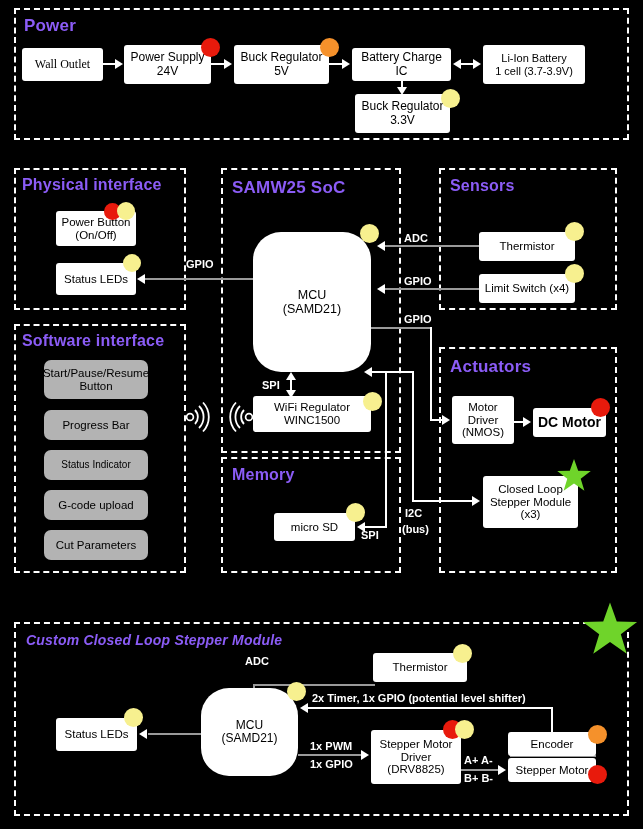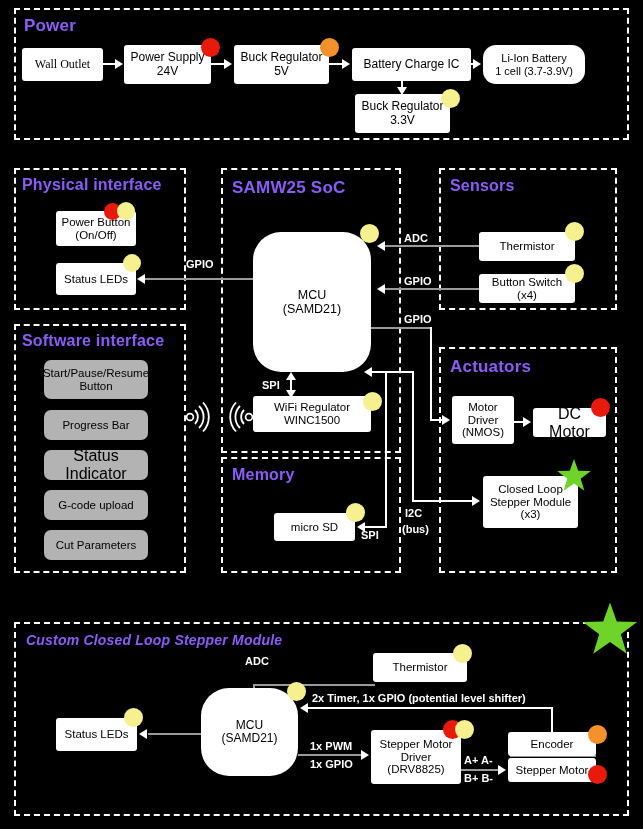--- a/index.html
+++ b/index.html
@@ -56,25 +56,25 @@
   <div class="box sq" style="left:124px;top:45px;width:87px;height:39px;">
     <span style="white-space:pre-line">Power Supply
 24V</span>
   </div>
 
   <div class="box sq" style="left:234px;top:45px;width:95px;height:39px;">
     <span style="white-space:pre-line">Buck Regulator
 5V</span>
   </div>
 
-  <div class="box sq" style="left:352px;top:48px;width:119px;height:33px;">
+  <div class="box sq" style="left:352px;top:48px;width:99px;height:33px;">
     <span>Battery Charge IC</span>
   </div>
 
-  <div class="box sq" style="left:483px;top:45px;width:102px;height:39px;font-size:11px;border-radius:13px;">
+  <div class="box sq" style="left:483px;top:45px;width:102px;height:39px;font-size:11px;">
     <span style="white-space:pre-line">Li-Ion Battery
 1 cell (3.7-3.9V)</span>
   </div>
 
   <div class="box sq" style="left:355px;top:94px;width:95px;height:39px;">
     <span style="white-space:pre-line">Buck Regulator
 3.3V</span>
   </div>
 
   <div class="lnw" style="left:103px;top:63px;width:13px;height:2px;"></div>
@@ -119,21 +119,21 @@
   <div class="group" style="left:14px;top:324px;width:172px;height:249px;"></div>
   <div class="group-title" style="left:22px;top:332px;font-size:16px;">Software interface</div>
 
   <div class="box gray" style="left:44px;top:360px;width:104px;height:39px;font-size:11.5px;">
     <span style="white-space:pre-line">Start/Pause/Resume
 Button</span>
   </div>
   <div class="box gray" style="left:44px;top:410px;width:104px;height:30px;font-size:11.5px;">
     <span>Progress Bar</span>
   </div>
-  <div class="box gray" style="left:44px;top:450px;width:104px;height:30px;font-size:16px;">
+  <div class="box gray" style="left:44px;top:450px;width:104px;height:30px;font-size:10px;">
     <span>Status Indicator</span>
   </div>
   <div class="box gray" style="left:44px;top:490px;width:104px;height:30px;font-size:11.5px;">
     <span>G-code upload</span>
   </div>
   <div class="box gray" style="left:44px;top:530px;width:104px;height:30px;font-size:11.5px;">
     <span>Cut Parameters</span>
   </div>
 
   <div class="rf" style="left:185px;top:400px;">
@@ -192,42 +192,42 @@
 
   <div class="group" style="left:439px;top:168px;width:178px;height:142px;"></div>
   <div class="group-title" style="left:450px;top:177px;font-size:16px;">Sensors</div>
 
   <div class="box sq" style="left:479px;top:232px;width:96px;height:29px;font-size:11.5px;">
     <span>Thermistor</span>
   </div>
   <div class="dot" style="left:565px;top:222px;width:19px;height:19px;background:#f7f08f;"></div>
 
   <div class="box sq" style="left:479px;top:274px;width:96px;height:29px;font-size:11.5px;">
-    <span>Button Switch (x4)</span>
+    <span>Limit Switch (x4)</span>
   </div>
   <div class="dot" style="left:565px;top:264px;width:19px;height:19px;background:#f7f08f;"></div>
 
   <div class="ln" style="left:385px;top:245px;width:95px;height:2px;"></div>
   <div class="arrow ar-l" style="left:377px;top:241px;"></div>
   <div class="wlabel" style="left:404px;top:232px;">ADC</div>
 
   <div class="ln" style="left:385px;top:288px;width:95px;height:2px;"></div>
   <div class="arrow ar-l" style="left:377px;top:284px;"></div>
   <div class="wlabel" style="left:404px;top:275px;">GPIO</div>
 
   <div class="group" style="left:439px;top:347px;width:178px;height:226px;"></div>
   <div class="group-title" style="left:450px;top:357px;font-size:17px;">Actuators</div>
 
   <div class="box sq" style="left:452px;top:396px;width:62px;height:48px;font-size:11.5px;">
     <span style="white-space:pre-line">Motor
 Driver
 (NMOS)</span>
   </div>
 
-  <div class="box sq" style="left:533px;top:408px;width:73px;height:29px;font-size:16px;">
+  <div class="box sq" style="left:533px;top:408px;width:73px;height:29px;font-size:14px;font-weight:bold;">
     <span>DC Motor</span>
   </div>
   <div class="dot" style="left:591px;top:398px;width:19px;height:19px;background:#e81a0c;"></div>
 
   <div class="lnw" style="left:514px;top:421px;width:12px;height:2px;"></div>
   <div class="arrow ar-r" style="left:523px;top:417px;"></div>
 
   <div class="box sq" style="left:483px;top:476px;width:95px;height:52px;font-size:11.5px;">
     <span style="white-space:pre-line">Closed Loop
 Stepper Module

